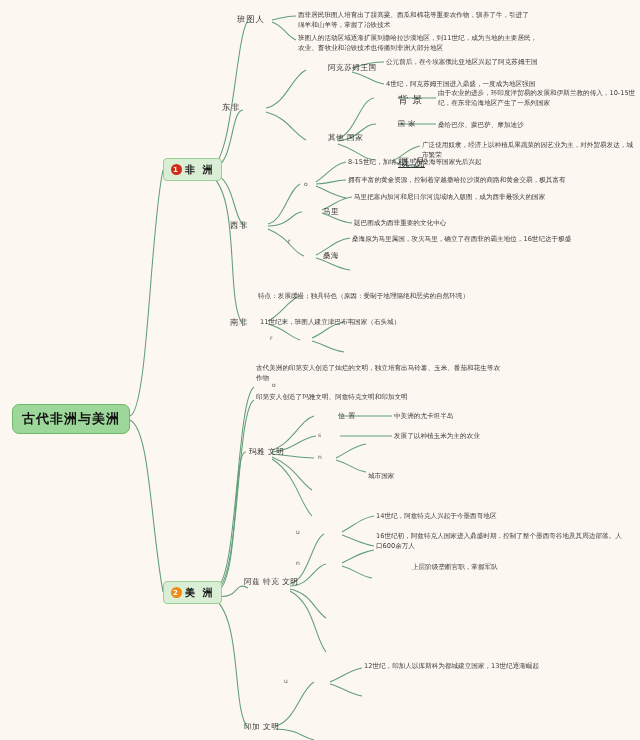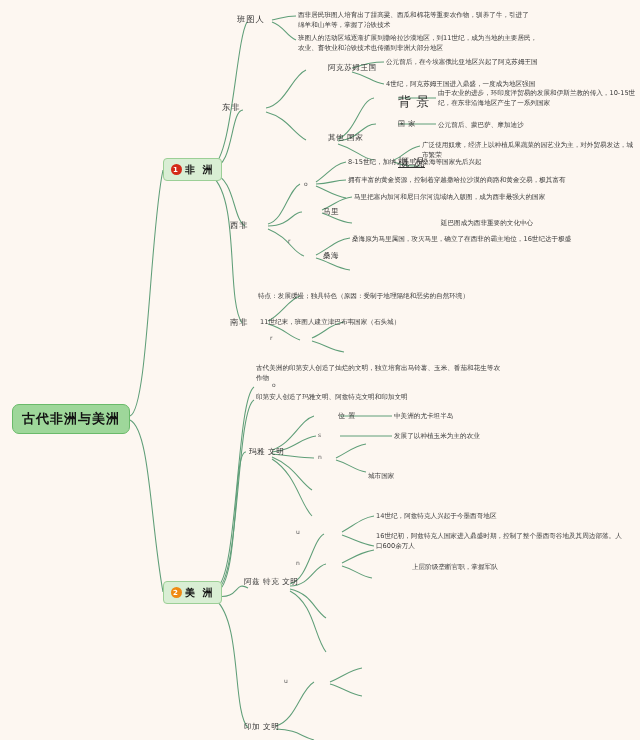--- a/index.html
+++ b/index.html
@@ -134,36 +134,36 @@
   <div class="leaf" style="left:298px;top:10px;width:236px;">西非居民班图人培育出了甜高粱、西瓜和棉花等重要农作物，驯养了牛，引进了绵羊和山羊等，掌握了冶铁技术</div>
   <div class="leaf" style="left:298px;top:33px;width:244px;">班图人的活动区域逐渐扩展到撒哈拉沙漠地区，到11世纪，成为当地的主要居民，农业、畜牧业和冶铁技术也传播到非洲大部分地区</div>
 
   <div class="lvl2" style="left:222px;top:102px;">东非</div>
 
   <div class="lvl3" style="left:308px;top:63px;">阿克苏姆王国</div>
   <div class="leaf" style="left:386px;top:57px;width:250px;">公元前后，在今埃塞俄比亚地区兴起了阿克苏姆王国</div>
   <div class="leaf" style="left:386px;top:79px;width:250px;">4世纪，阿克苏姆王国进入鼎盛，一度成为地区强国</div>
 
   <div class="lvl3" style="left:308px;top:133px;">其他 国家</div>
-  <div class="lvl3" style="left:378px;top:93px;font-size:13px;text-align:center;">背 景</div>
+  <div class="lvl3" style="left:378px;top:93px;font-size:10px;text-align:center;">背 景</div>
   <div class="leaf" style="left:438px;top:88px;width:200px;">由于农业的进步，环印度洋贸易的发展和伊斯兰教的传入，10-15世纪，在东非沿海地区产生了一系列国家</div>
   <div class="lvl3" style="left:378px;top:119px;font-size:7px;">国 家</div>
-  <div class="leaf" style="left:438px;top:120px;width:200px;">公元前后、蒙巴萨、摩加迪沙</div>
+  <div class="leaf" style="left:438px;top:120px;width:200px;">桑给巴尔、蒙巴萨、摩加迪沙</div>
   <div class="lvl3" style="left:378px;top:155px;font-size:11px;text-decoration:underline;">概 况</div>
   <div class="leaf" style="left:422px;top:140px;width:214px;">广泛使用奴隶，经济上以种植瓜果蔬菜的园艺业为主，对外贸易发达，城市繁荣</div>
 
   <div class="lvl2" style="left:230px;top:220px;">西非</div>
 
   <div class="tiny" style="left:304px;top:180px;">o</div>
   <div class="leaf" style="left:348px;top:157px;width:276px;">8-15世纪，加纳、马里和桑海等国家先后兴起</div>
   <div class="leaf" style="left:348px;top:175px;width:276px;">拥有丰富的黄金资源，控制着穿越撒哈拉沙漠的商路和黄金交易，极其富有</div>
 
   <div class="lvl3" style="left:303px;top:207px;">马里</div>
   <div class="leaf" style="left:354px;top:192px;width:266px;">马里把塞内加河和尼日尔河流域纳入版图，成为西非最强大的国家</div>
-  <div class="leaf" style="left:354px;top:218px;width:266px;text-align:center;">廷巴图成为西非重要的文化中心</div>
+  <div class="leaf" style="left:354px;top:218px;width:266px;">廷巴图成为西非重要的文化中心</div>
 
   <div class="lvl3" style="left:303px;top:251px;">桑海</div>
   <div class="tiny" style="left:288px;top:237px;">r</div>
   <div class="leaf" style="left:352px;top:234px;width:276px;">桑海原为马里属国，攻灭马里，确立了在西非的霸主地位，16世纪达于极盛</div>
 
   <div class="lvl2" style="left:230px;top:317px;">南非</div>
   <div class="leaf" style="left:258px;top:291px;width:300px;">特点：发展缓慢；独具特色（原因：受制于地理隔绝和恶劣的自然环境）</div>
   <div class="tiny" style="left:270px;top:334px;">r</div>
   <div class="leaf" style="left:260px;top:317px;width:300px;">11世纪末，班图人建立津巴布韦国家（石头城）</div>
 
@@ -186,14 +186,15 @@
 
   <div class="lvl3" style="left:224px;top:577px;">阿兹 特克 文明</div>
   <div class="tiny" style="left:296px;top:528px;">u</div>
   <div class="leaf" style="left:376px;top:511px;width:254px;">14世纪，阿兹特克人兴起于今墨西哥地区</div>
   <div class="leaf" style="left:376px;top:531px;width:248px;">16世纪初，阿兹特克人国家进入鼎盛时期，控制了整个墨西哥谷地及其周边部落。人口600余万人</div>
   <div class="tiny" style="left:296px;top:559px;">n</div>
   <div class="leaf" style="left:376px;top:562px;width:248px;margin-left:36px;">上层阶级垄断官职，掌握军队</div>
 
   <div class="lvl3" style="left:224px;top:722px;">印加 文明</div>
   <div class="tiny" style="left:284px;top:677px;">u</div>
+  <div class="leaf" style="left:364px;top:661px;width:260px;">12世纪，印加人以库斯科为都城建立国家，13世纪逐渐崛起</div>
 
 </div>
 
 </body></html>

